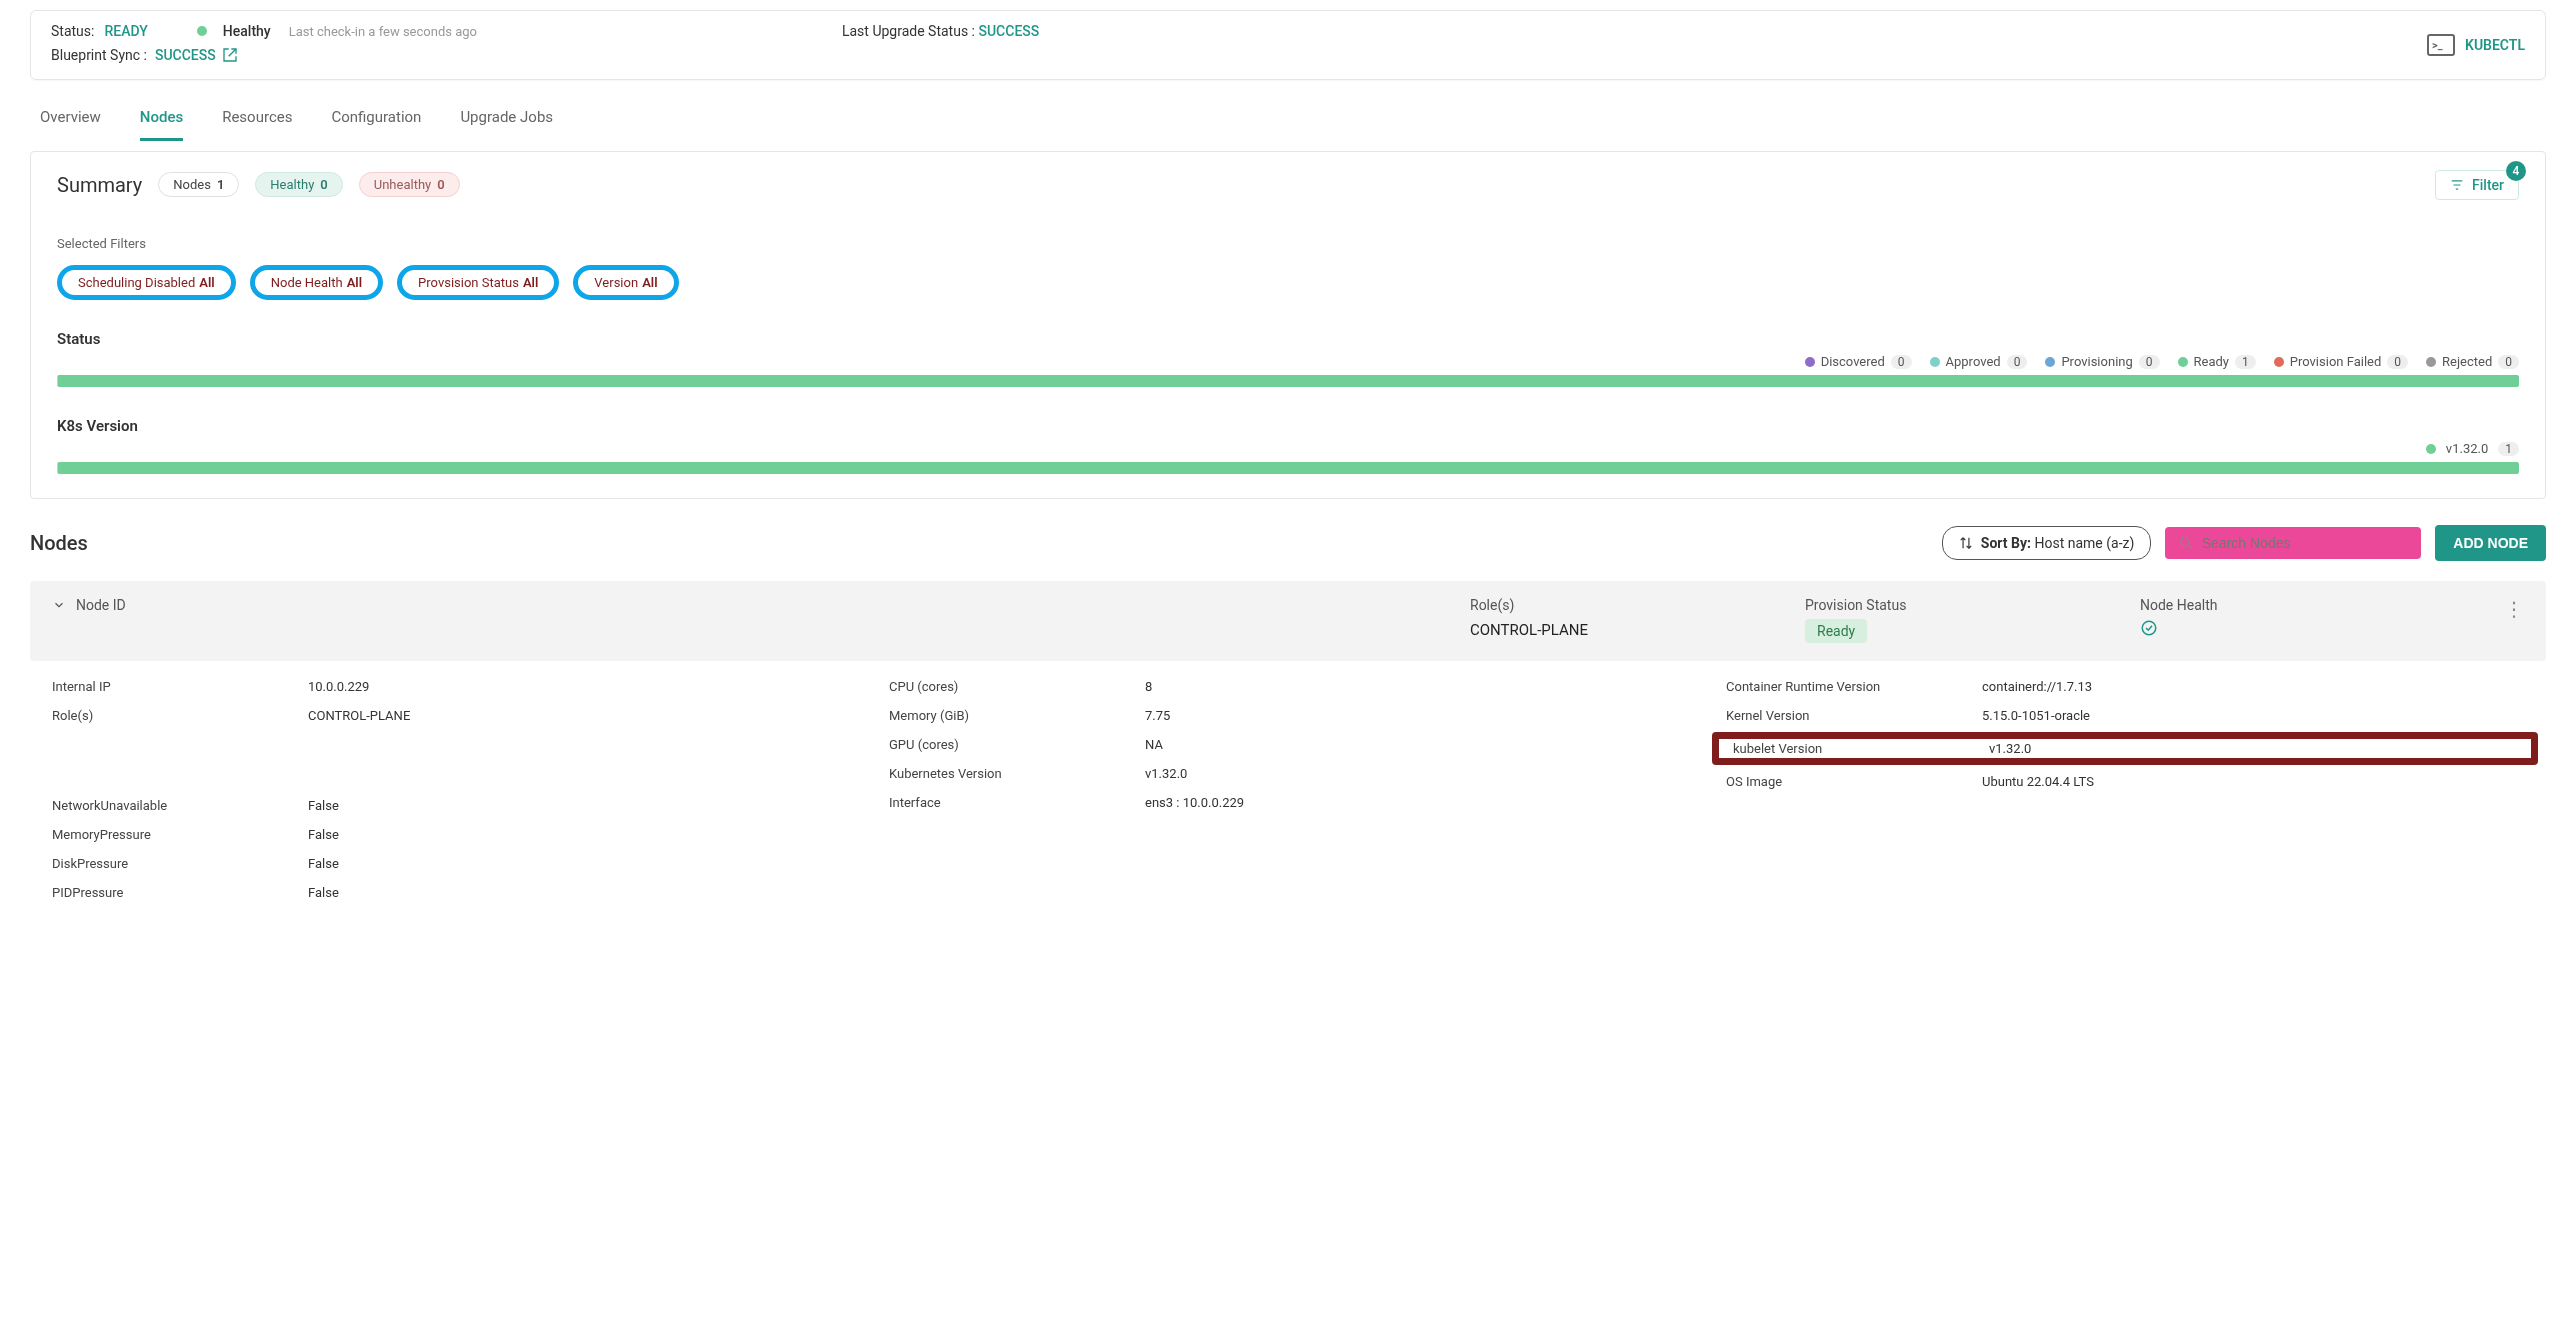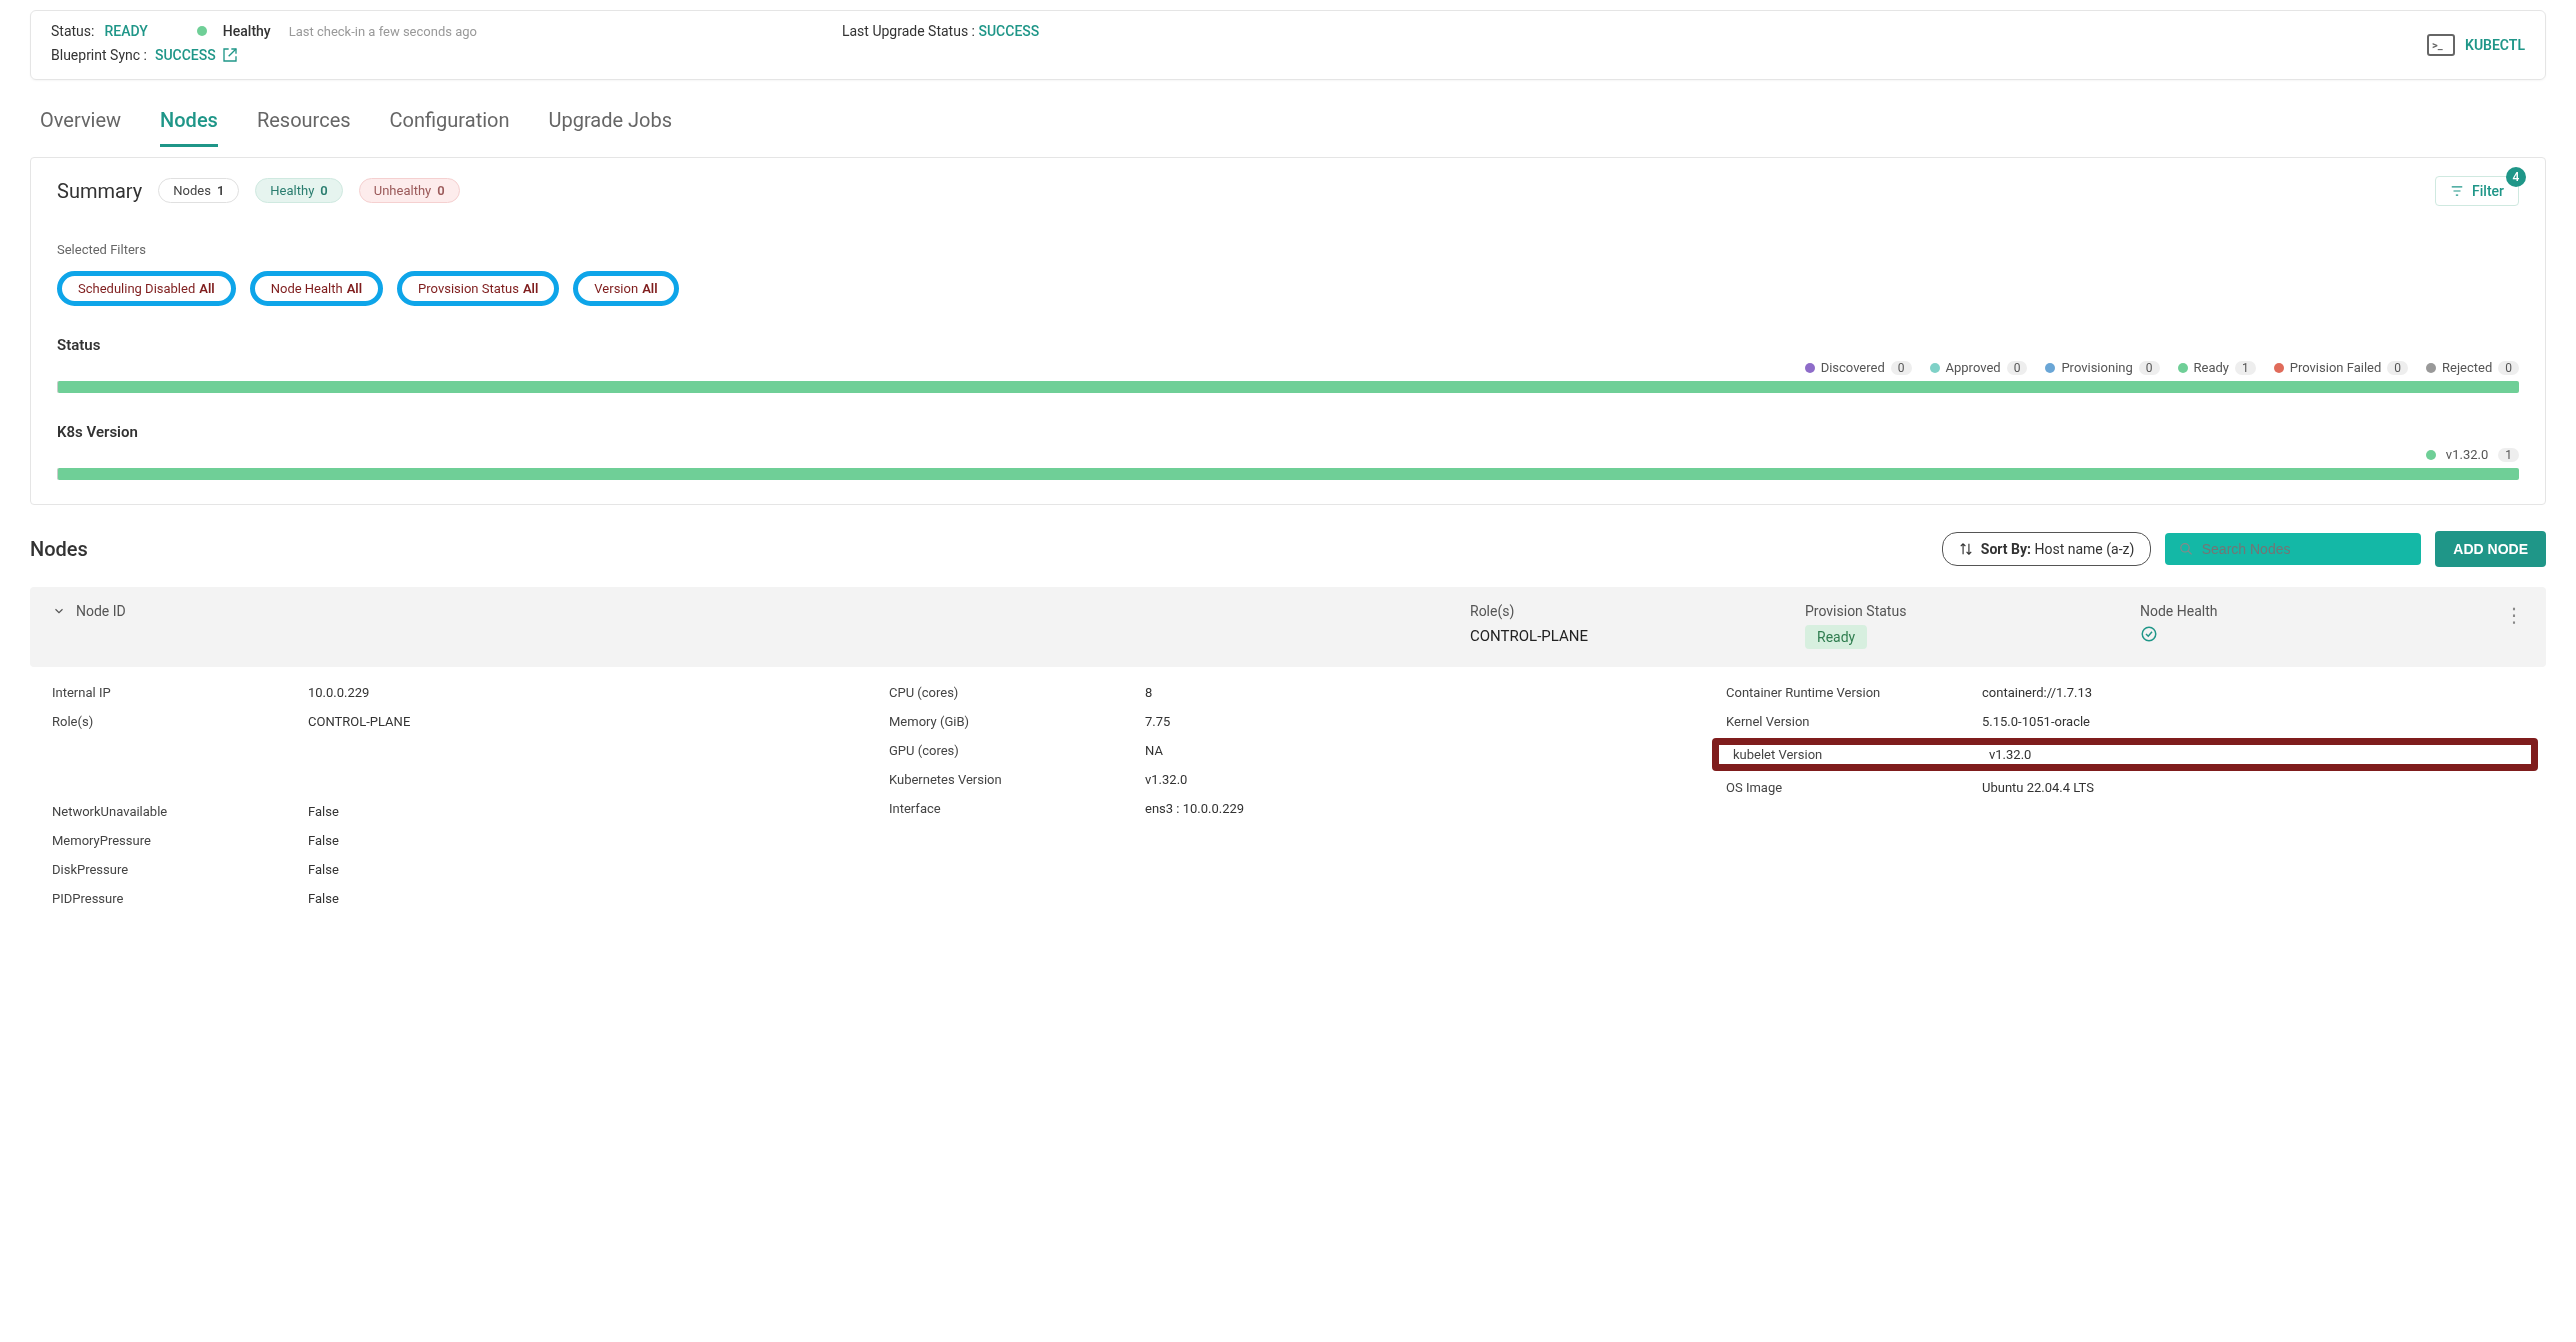--- a/index.html
+++ b/index.html
@@ -46,21 +46,21 @@
     display:flex; align-items:center; justify-content:flex-start; padding-left:3px;
     color:#666; font-size:11px;
   }
 
   .tabs {
     display: flex; gap: 39px; margin-top: 28px; padding: 0 10px 0 10px;
     border-bottom: none;
   }
   .tab {
     padding-bottom: 12px;
-    color: #666; font-size: 20px;
+    color: #666; font-size: 15px;
     cursor: pointer;
   }
   .tab.active { color: #1f9688; font-weight:500; border-bottom: 3px solid #1f9688; }
 
   .panel {
     border: 1px solid #e5e5e5; border-radius: 4px;
     margin-top: 10px; padding: 20px 26px 24px;
   }
   .summary-row {
     display: flex; align-items: center; gap: 16px; position: relative;
@@ -117,21 +117,21 @@
     margin-top:26px;
   }
   .nodes-title{font-size:20px; font-weight:500;}
   .nodes-actions{display:flex; gap:14px; align-items:center;}
   .sort-btn{
     border:1.5px solid #555; border-radius:15px; padding:8px 16px;
     display:flex; align-items:center; gap:8px; font-size:14px; color:#333;
   }
   .sort-btn .val{font-weight:400;}
   .search-wrap{
-    background:#14b8a6; border-radius:4px; padding:8px 14px;
+    background:#ec4899; border-radius:4px; padding:8px 14px;
     display:flex; align-items:center; gap:8px; width:256px; color:#888;
   }
   .search-input{border:none;background:transparent;outline:none;font-size:14px;width:100%;color:#333;}
   .add-node{
     background:#1f9688;color:#fff;border:none;border-radius:4px;
     padding:10px 18px;font-weight:600;font-size:14px;
   }
 
   .node-card{
     margin-top:20px;

